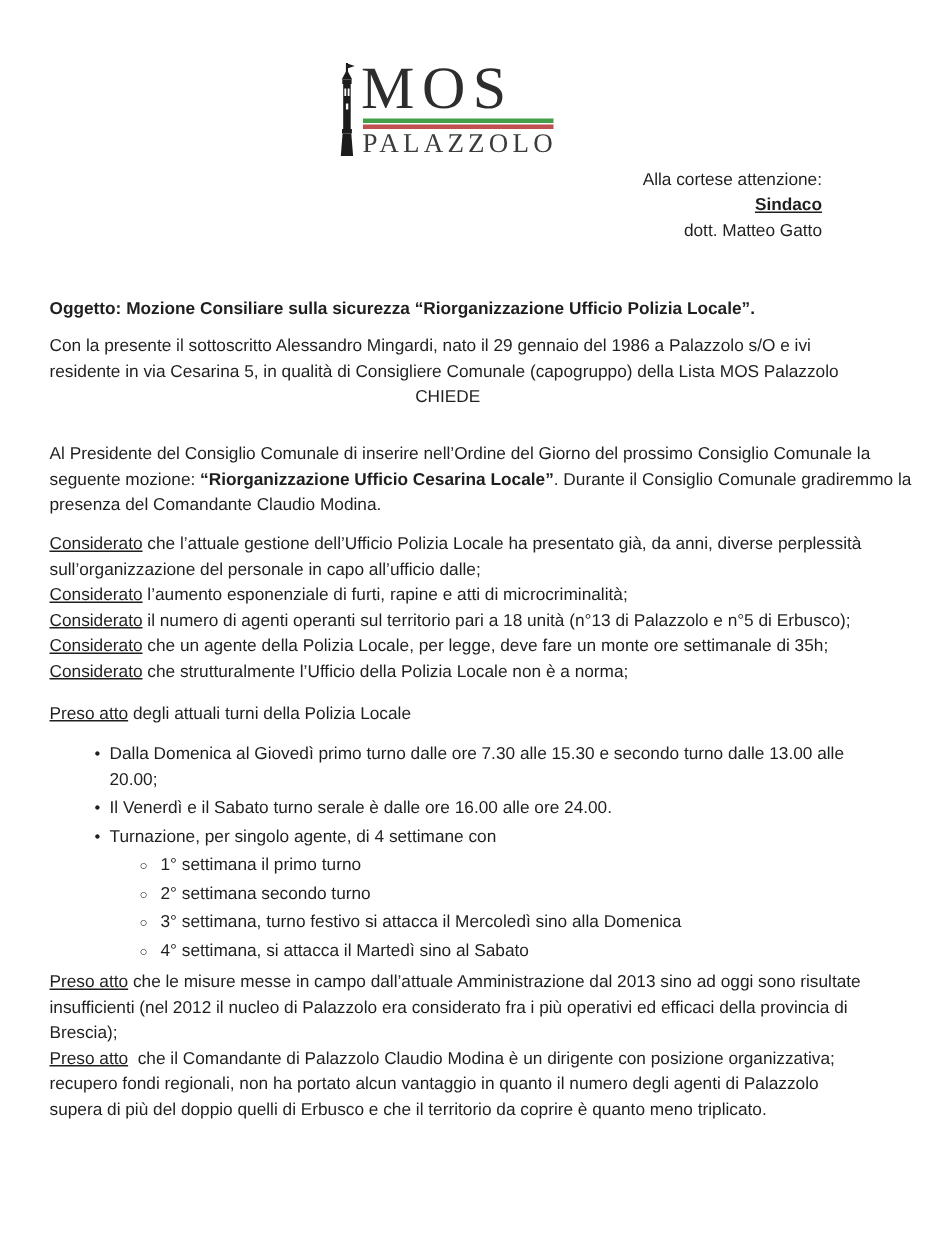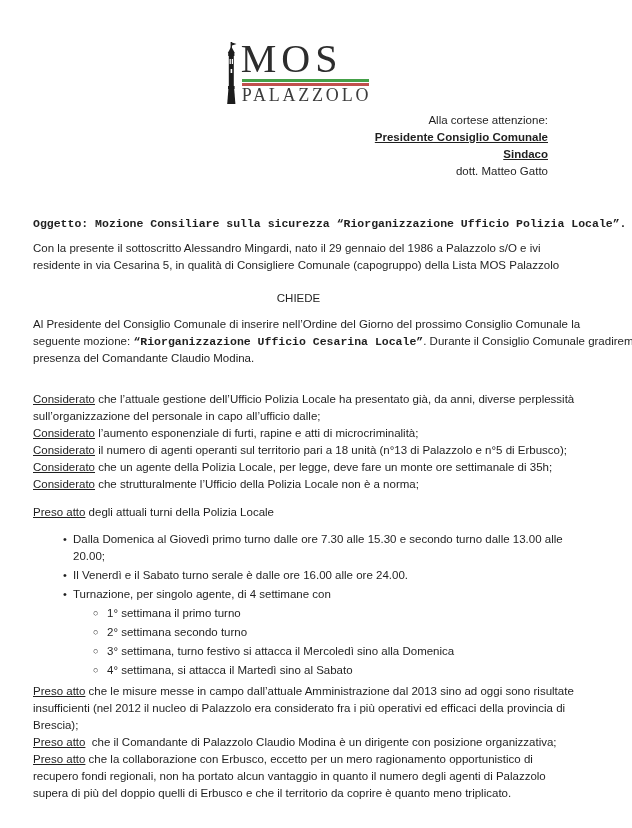--- a/index.html
+++ b/index.html
@@ -7,21 +7,21 @@
     width: 632px; height: 804px;
     box-sizing: border-box;
     padding: 0 34px 0 33px;
     background: #ffffff;
     font-family: "Liberation Sans", sans-serif;
     font-size: 11.5px;
     color: #1f1f1f;
     position: relative;
     overflow: hidden;
   }
-  .b  { font-weight: bold; font-family: Liberation Mono, monospace; }
+  .b  { font-weight: bold; }
   .u  { text-decoration: underline; }
   .bu { font-weight: bold; text-decoration: underline; }
 
   
   .logo {
     display: flex;
     align-items: flex-start;
     width: fit-content;
     margin: 40px auto 0;
     position: relative;
@@ -47,23 +47,23 @@
   }
 
   
   .address { margin: 8px 50px 0 0; text-align: right; line-height: 17px; }
 
   .line, .para div { white-space: pre; }
   .para { line-height: 17px; }
 
   .subject { margin-top: 35px; line-height: 17px; white-space: pre; }
   .intro { margin-top: 8px; }
-  .chiede { margin-top: 16px; text-align: center; line-height: 17px; position: relative; left: -17px; }
-  .request { margin-top: 9px; }
-  .considerato { margin-top: 24px; }
+  .chiede { text-align: center; line-height: 17px; position: relative; left: -17px; }
+  .request { margin-top: 21px; }
+  .considerato { margin-top: 9px; }
   .preso1 { margin-top: 11px; line-height: 17px; white-space: pre; }
 
   .list { margin-top: 10px; }
   .li { display: flex; line-height: 17px; margin-bottom: 2px; }
   .li-text div { white-space: pre; }
   .l1 .marker { margin-left: 30px; width: 10px; font-size: 11px; }
   .l2 .marker { margin-left: 60px; width: 14px; font-size: 9px; }
 
   .final { margin-top: 4px; }
 </style>
@@ -92,21 +92,20 @@
       <div class="stripes">
         <div class="stripe stripe-green" style="background:#44a048"></div>
         <div class="stripe stripe-red" style="background:#c0504d"></div>
       </div>
       <div class="logo-sub">PALAZZOLO</div>
     </div>
   </div>
 
   <div class="address">
     <div class="line">Alla cortese attenzione:</div>
-    <div class="line bu">Presidente Consiglio Comunale</div>
     <div class="line bu">Sindaco</div>
     <div class="line">dott. Matteo Gatto</div>
   </div>
 
   <div class="subject b">Oggetto: Mozione Consiliare sulla sicurezza “Riorganizzazione Ufficio Polizia Locale”.</div>
 
   <div class="para intro">
     <div>Con la presente il sottoscritto Alessandro Mingardi, nato il 29 gennaio del 1986 a Palazzolo s/O e ivi</div>
     <div>residente in via Cesarina 5, in qualità di Consigliere Comunale (capogruppo) della Lista MOS Palazzolo</div>
   </div>
@@ -174,18 +173,17 @@
           <div>4° settimana, si attacca il Martedì sino al Sabato</div>
         </div>
     </div>
   </div>
 
   <div class="para final">
     <div><span class="u">Preso atto</span><span> che le misure messe in campo dall’attuale Amministrazione dal 2013 sino ad oggi sono risultate</span></div>
     <div><span class="u"></span><span>insufficienti (nel 2012 il nucleo di Palazzolo era considerato fra i più operativi ed efficaci della provincia di</span></div>
     <div><span class="u"></span><span>Brescia);</span></div>
     <div><span class="u">Preso atto</span><span>  che il Comandante di Palazzolo Claudio Modina è un dirigente con posizione organizzativa;</span></div>
-    <div><span class="u">Preso atto</span><span> che la collaborazione con Erbusco, eccetto per un mero ragionamento opportunistico di</span></div>
     <div><span class="u"></span><span>recupero fondi regionali, non ha portato alcun vantaggio in quanto il numero degli agenti di Palazzolo</span></div>
     <div><span class="u"></span><span>supera di più del doppio quelli di Erbusco e che il territorio da coprire è quanto meno triplicato.</span></div>
   </div>
 
 </div>
 
 </body></html>

